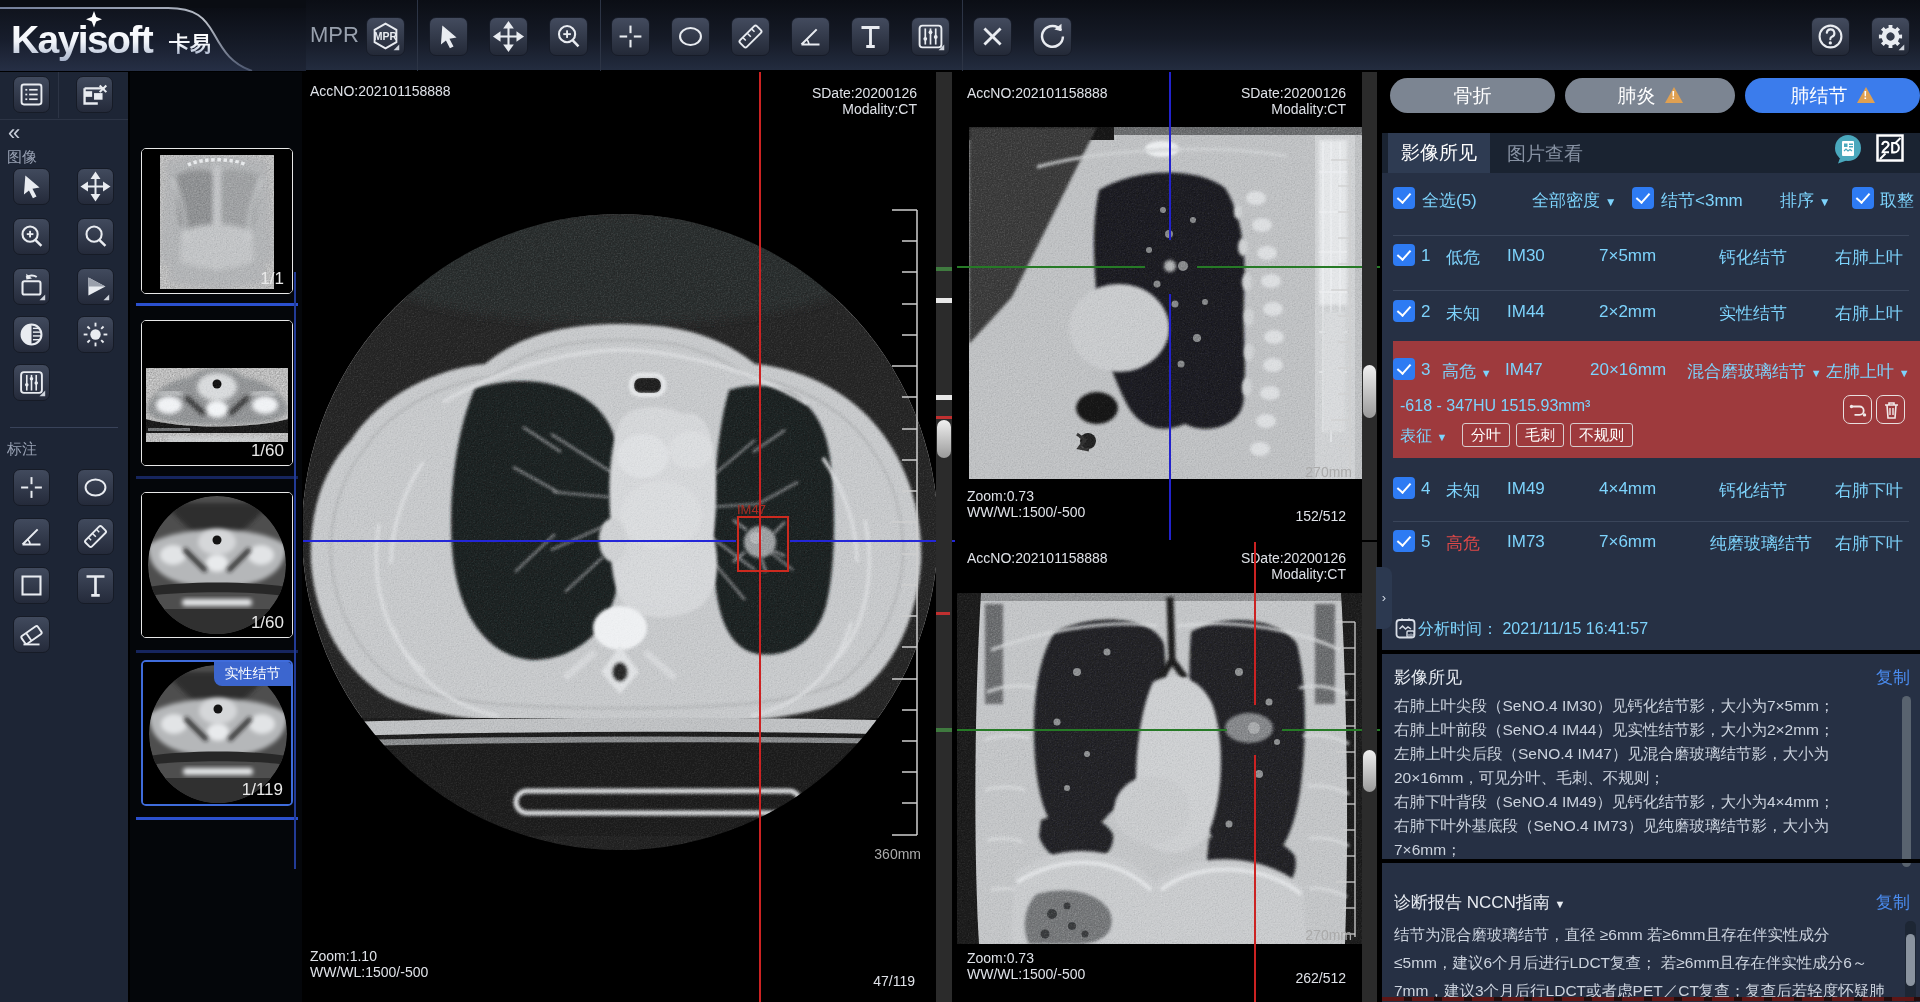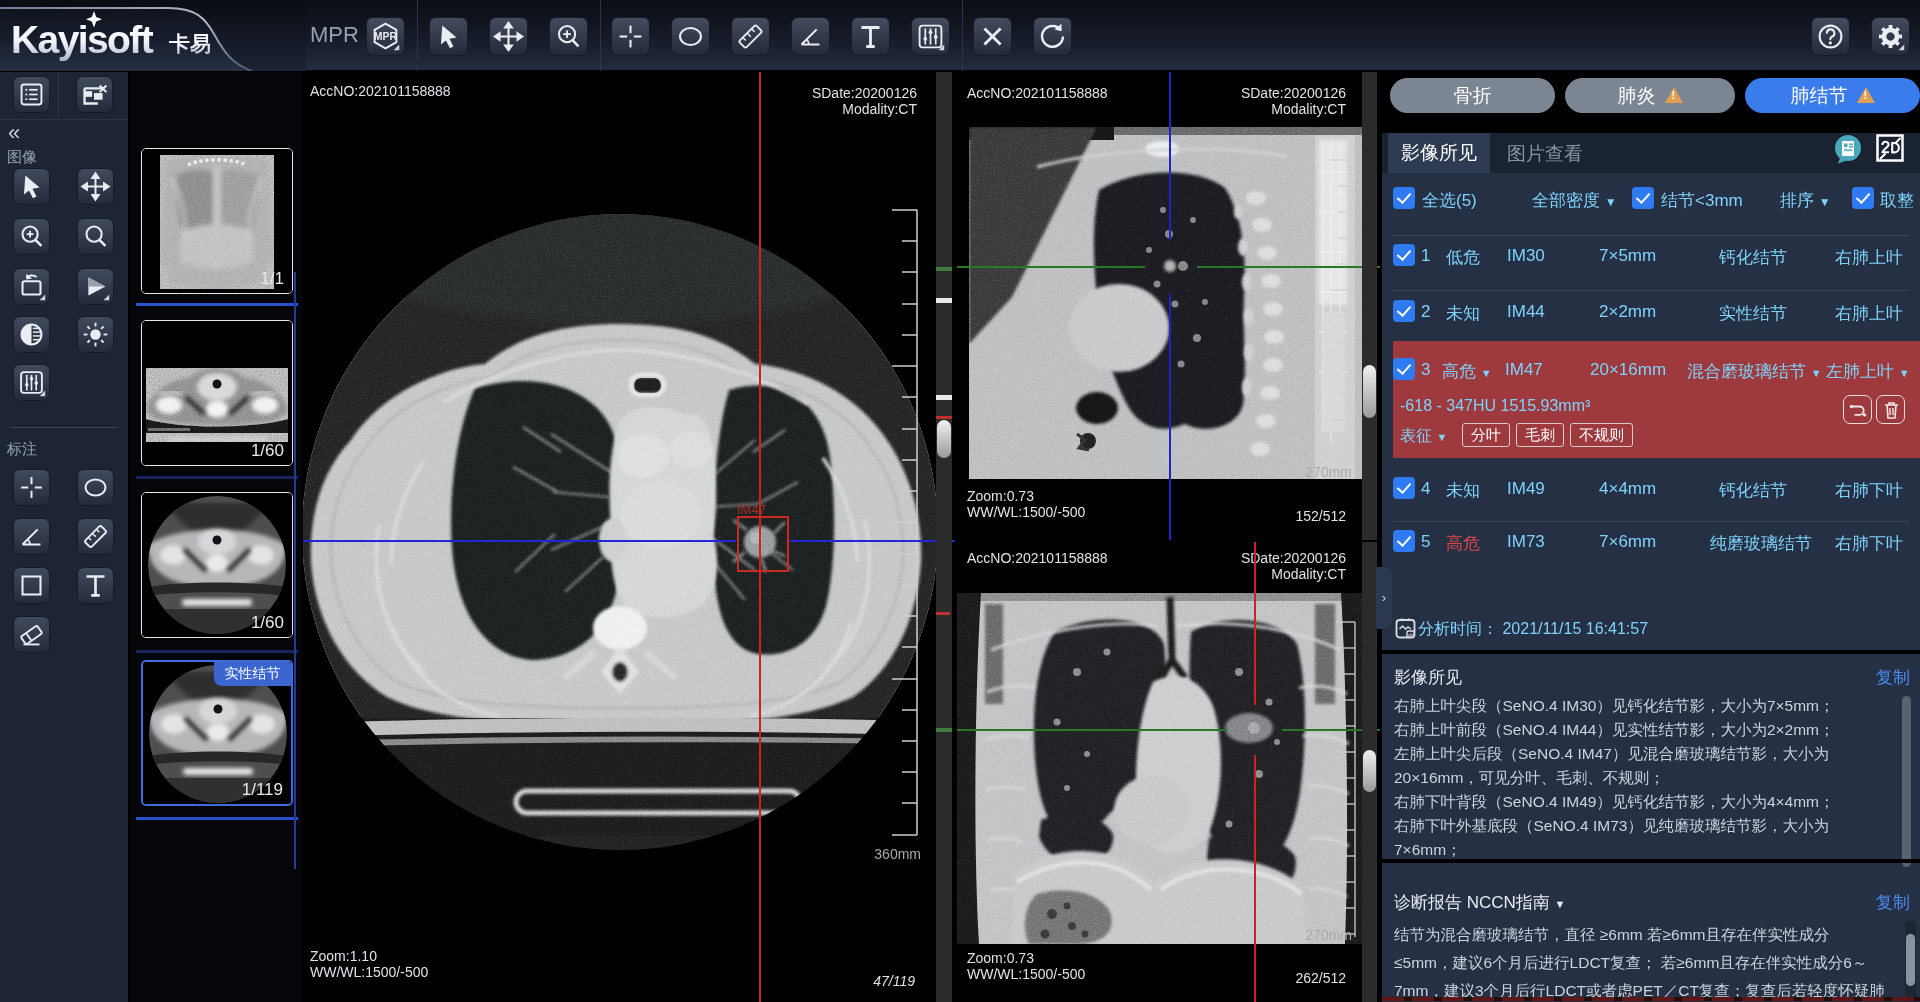--- a/index.html
+++ b/index.html
@@ -591,21 +591,21 @@
           <line x1="599" y1="669" x2="614" y2="669"></line>
           <line x1="599" y1="700" x2="614" y2="700"></line>
           <line x1="599" y1="731" x2="614" y2="731"></line>
 <line x1="589" y1="763" x2="614" y2="763"></line>
 </g>
 </svg>
     </div>
   <div class="ovtext" style="left:7px; top:11px;">AccNO:202101158888</div>
   <div class="ovtext" style="right:38px; top:13px; text-align:right;">SDate:20200126<br>Modality:CT</div>
   <div class="ovtext" style="left:7px; top:876px;">Zoom:1.10<br>WW/WL:1500/-500</div>
-  <div class="ovtext" style="right:40px; top:901px;font-style:italic;">47/119</div>
+  <div class="ovtext" style="right:40px; top:901px;">47/119</div>
   <div class="ovtext" style="right:34px; top:774px; color:#aaa;">360mm</div>
 
   <div class="abs" style="left:0px; top:468px; width:433px; height:2px; background:#2326d8;"></div>
   <div class="abs" style="left:487px; top:468px; width:165px; height:2px; background:#2326d8;"></div>
   <div class="abs" style="left:456px; top:0px; width:2px; height:930px; background:#cc2222;"></div>
   <div class="abs" style="left:434px; top:444px; width:52px; height:56px; border:2px solid #cc2a1f;"></div>
   <div class="abs" style="left:434px; top:430px; color:#a82e24; font-size:13px;">IM47</div>
 
   <div class="abs" style="left:633px; top:0; width:16px; height:930px; background:#2b2b2b;"></div>
   <div class="abs" style="left:633px; top:195px; width:16px; height:4px; background:#3f7a3f;"></div>

